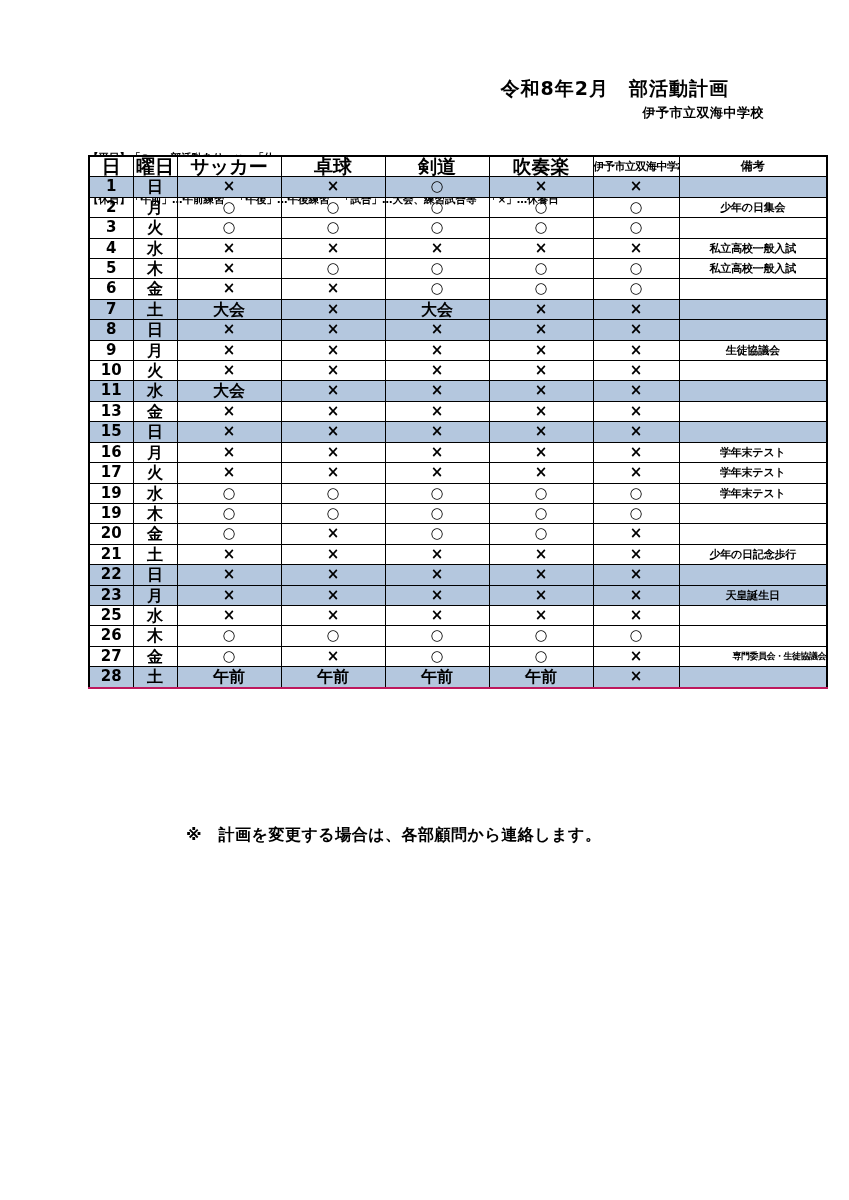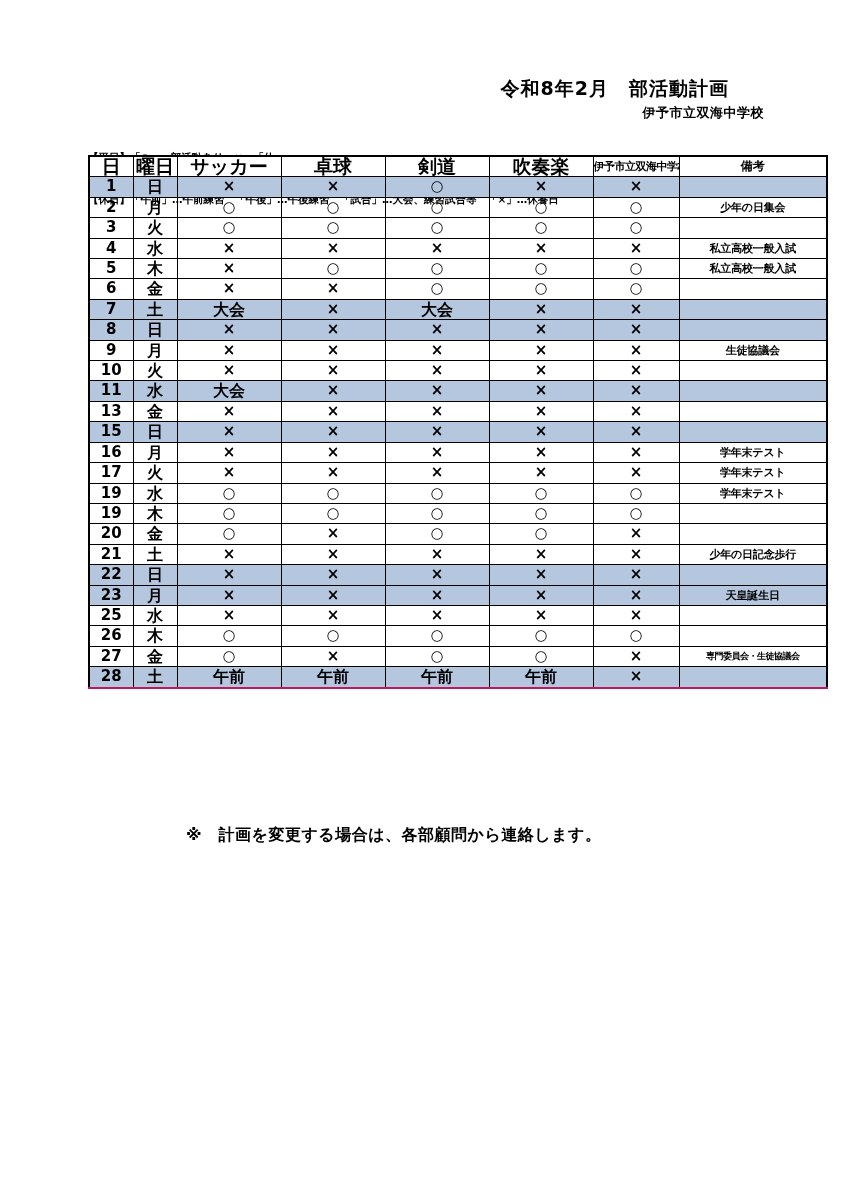--- a/index.html
+++ b/index.html
@@ -131,20 +131,21 @@
   td.note {
     font-size: 11px;
     font-weight: bold;
     text-align: left;
     padding-left: 2px;
     letter-spacing: -0.2px;
   }
   td.note.tiny {
     font-size: 9px;
     letter-spacing: -0.5px;
+    text-align: right;
   }
   tr.holiday td {
     background: #b4c7de;
   }
   tr.last td {
     border-bottom: 2px solid #be185d;
   }
 
   
   .footer-note {

